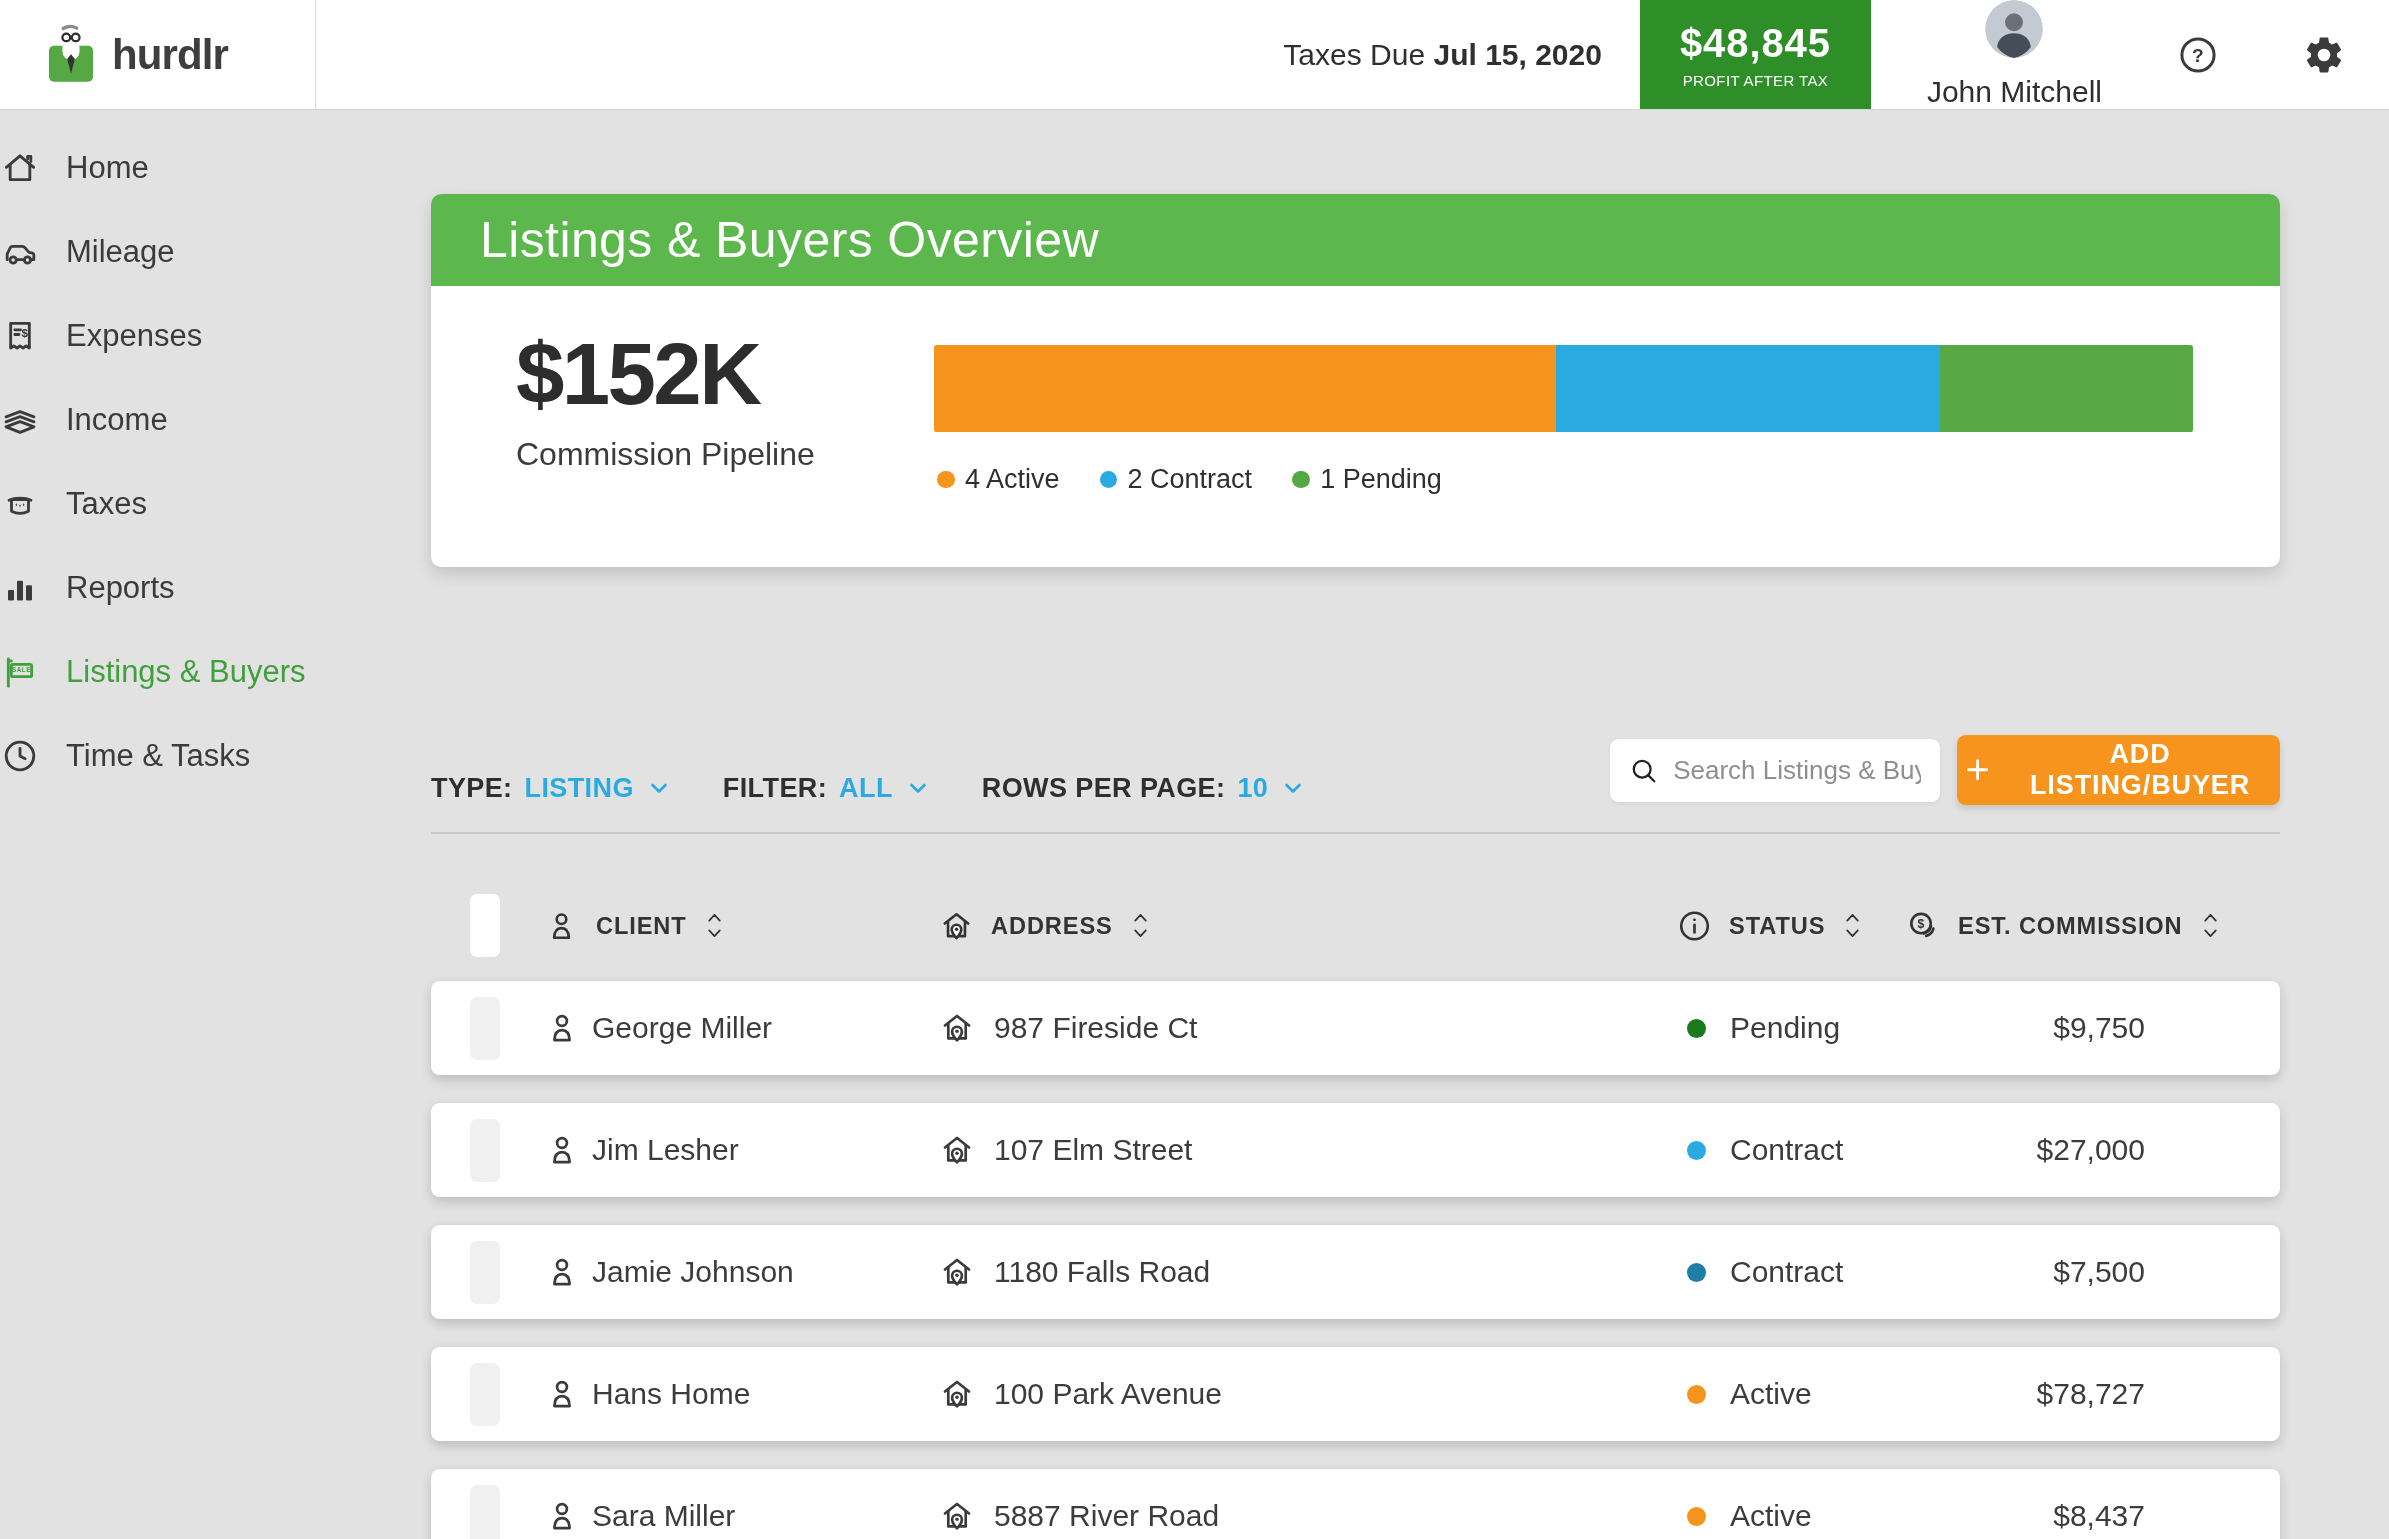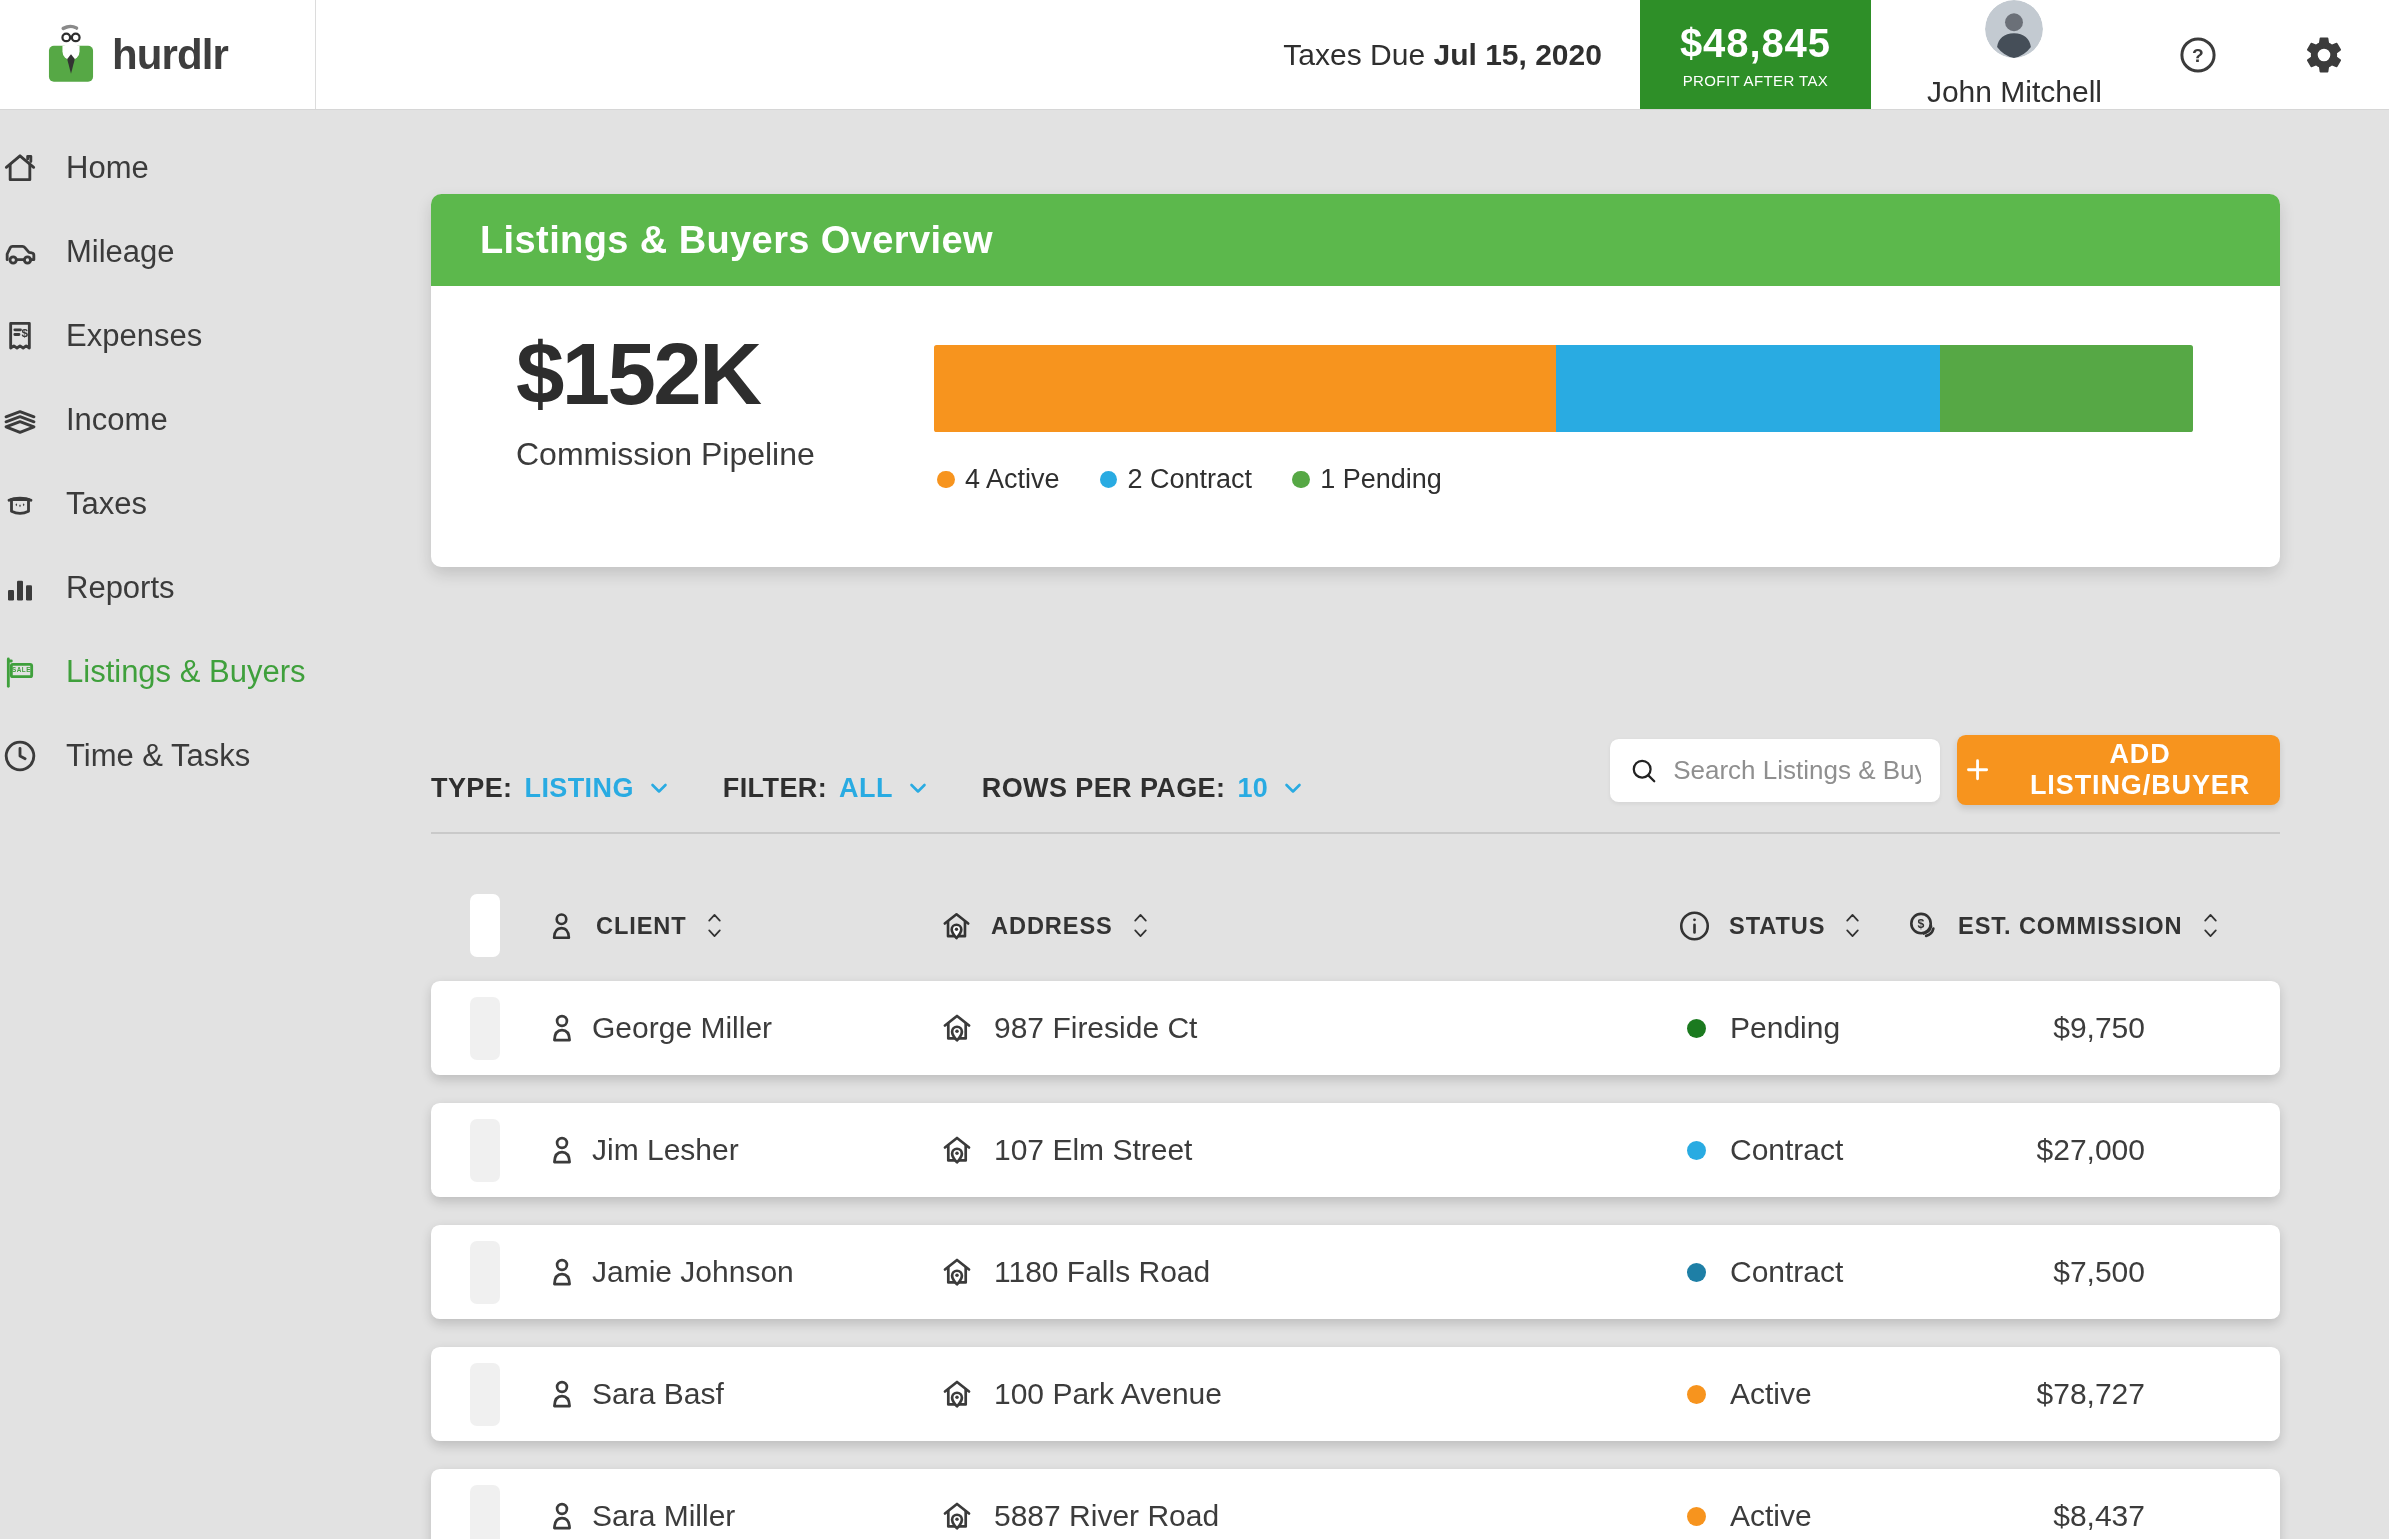--- a/index.html
+++ b/index.html
@@ -56,21 +56,21 @@
 
   
   .main { position:absolute; top:110px; left:316px; right:0; bottom:0; }
   .content { position:relative; width:1849px; margin:84px 0 0 115px; height:1399px; }
 
   .overview-card { position:absolute; top:0; left:0; width:1849px; border-radius:10.5px;
     box-shadow:0 7px 15.7px rgba(0,0,0,0.14); }
   .card-header {
     height:92px; background:#5CB84C; border-radius:10.5px 10.5px 0 0;
     display:flex; align-items:center; padding-left:49px;
-    color:#ffffff; font-size:38px; letter-spacing:0.4px;font-weight:bold;
+    color:#ffffff; font-size:50px; letter-spacing:0.4px;
   }
   .card-body { height:281px; background:#ffffff; border-radius:0 0 10.5px 10.5px; position:relative; }
   .pipeline-left { position:absolute; left:85px; top:44px; }
   .pipeline-value { font-size:87px; font-weight:700; letter-spacing:-2.6px; color:#2d2d2d; line-height:1; }
   .pipeline-label { font-size:32px; color:#3b3b3b; margin-top:19px; }
   .stacked-bar {
     position:absolute; left:503px; top:59px; width:1259px; height:87px;
     display:flex; border-radius:2.6px; overflow:hidden;
   }
   .stacked-bar .seg { height:100%; }
@@ -495,21 +495,21 @@
     <span class="cell commission">$7,500</span>
   </div>
           <div class="row-card" style="top: 366px;">
     <span class="checkbox row-check"></span>
     <span class="cell-icon person icon">
               <svg viewBox="0 0 24 24" fill="none" stroke="currentColor" stroke-width="1.7" stroke-linecap="round" stroke-linejoin="round">
                 <circle cx="12" cy="7.6" r="3.1"></circle>
                 <path d="M7.2 19.6c.2-4.2 1.9-6.2 4.8-6.2s4.6 2 4.8 6.2z"></path>
               </svg>
             </span>
-    <span class="cell client">Sara Basf</span>
+    <span class="cell client">Hans Home</span>
     <span class="cell-icon addr icon">
               <svg viewBox="0 0 24 24" fill="none" stroke="currentColor" stroke-width="1.7" stroke-linecap="round" stroke-linejoin="round">
                 <path d="M4.4 10.4 12 4.4l7.6 6"></path>
                 <path d="M6.5 9.2v9.4h11V9.2"></path>
                 <path d="M12 19.8c-2.1-2.3-3.1-3.9-3.1-5.5a3.1 3.1 0 1 1 6.2 0c0 1.6-1 3.2-3.1 5.5z" fill="#ffffff"></path>
                 <circle cx="12" cy="14.1" r="1.1" fill="currentColor" stroke="none"></circle>
               </svg>
             </span>
     <span class="cell address">100 Park Avenue</span>
     <span class="status-dot" style="background: rgb(247, 148, 30);"></span>

